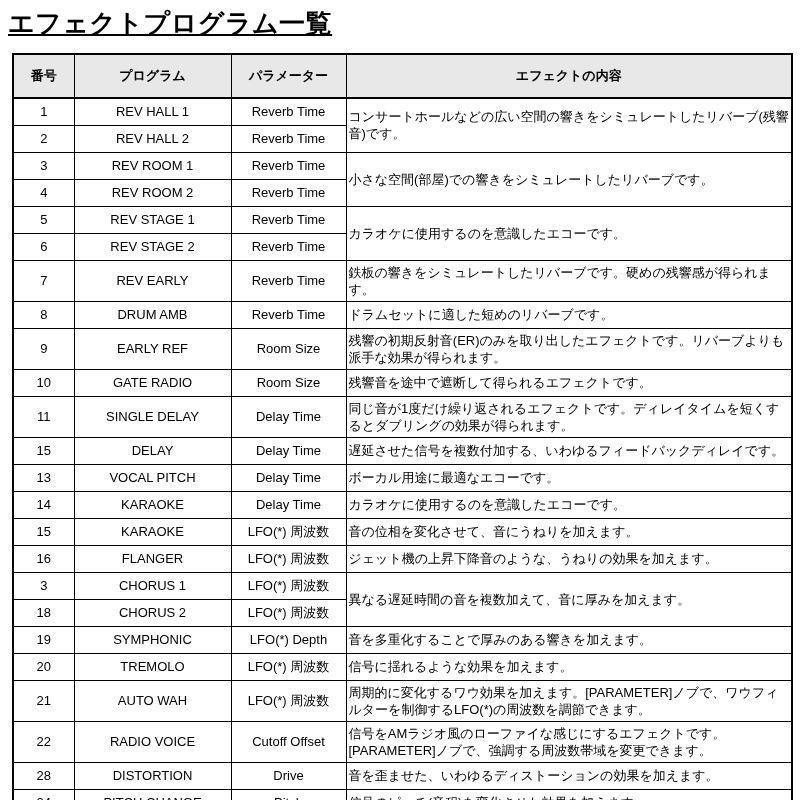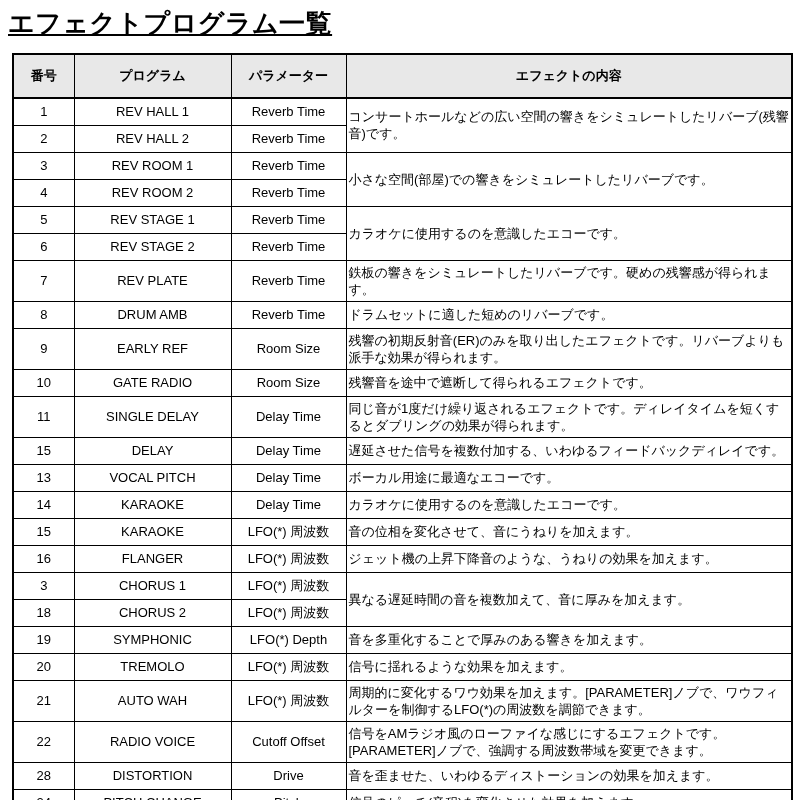--- a/index.html
+++ b/index.html
@@ -99,21 +99,21 @@
         <td class="c">Reverb Time</td>
         <td class="desc" rowspan="2">カラオケに使用するのを意識したエコーです。</td>
       </tr>
       <tr class="s">
         <td class="c">6</td>
         <td class="c">REV STAGE 2</td>
         <td class="c">Reverb Time</td>
       </tr>
       <tr class="s">
         <td class="c">7</td>
-        <td class="c">REV PLATE</td>
+        <td class="c">REV EARLY</td>
         <td class="c">Reverb Time</td>
         <td class="desc">鉄板の響きをシミュレートしたリバーブです。硬めの残響感が得られます。</td>
       </tr>
       <tr class="s">
         <td class="c">8</td>
         <td class="c">DRUM AMB</td>
         <td class="c">Reverb Time</td>
         <td class="desc">ドラムセットに適した短めのリバーブです。</td>
       </tr>
       <tr class="t">

